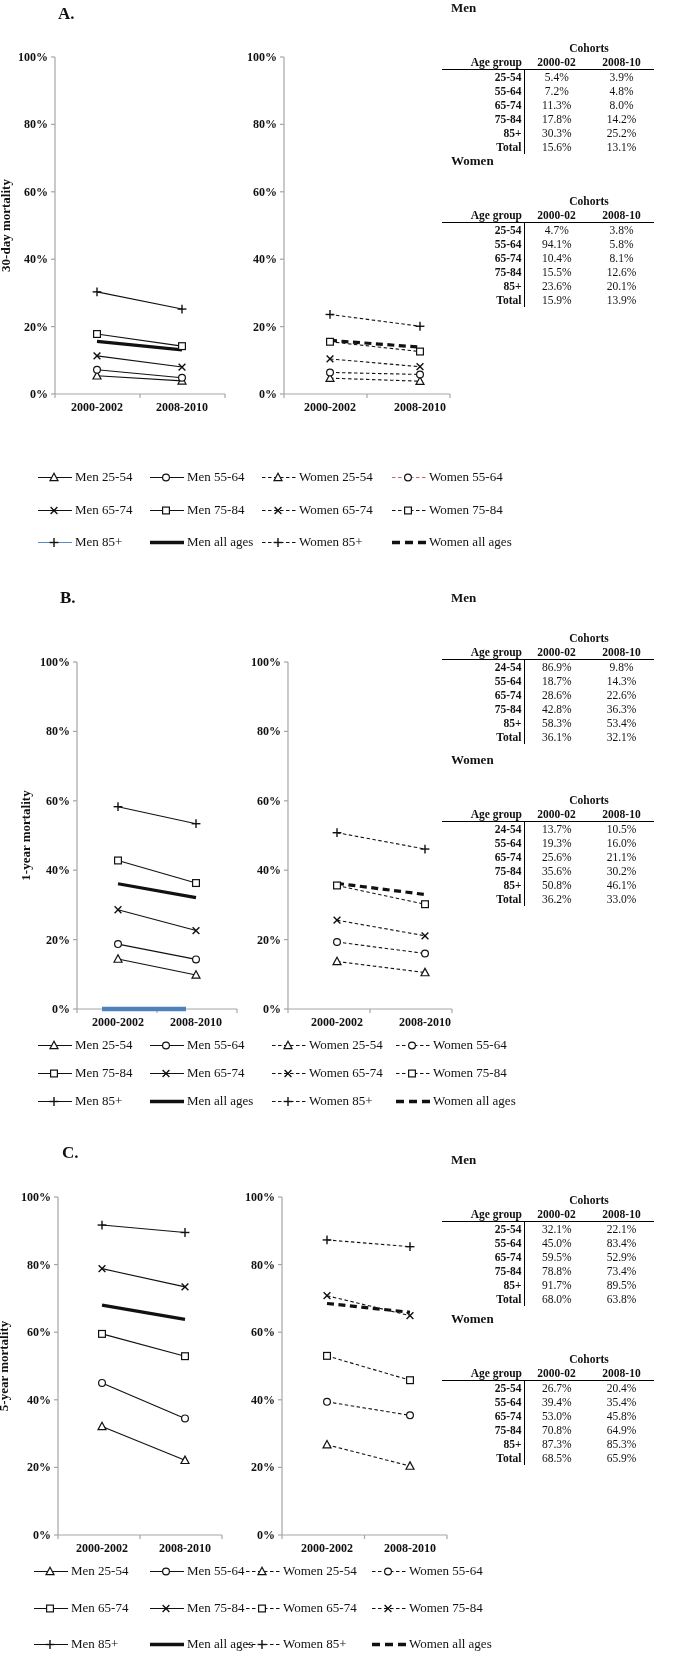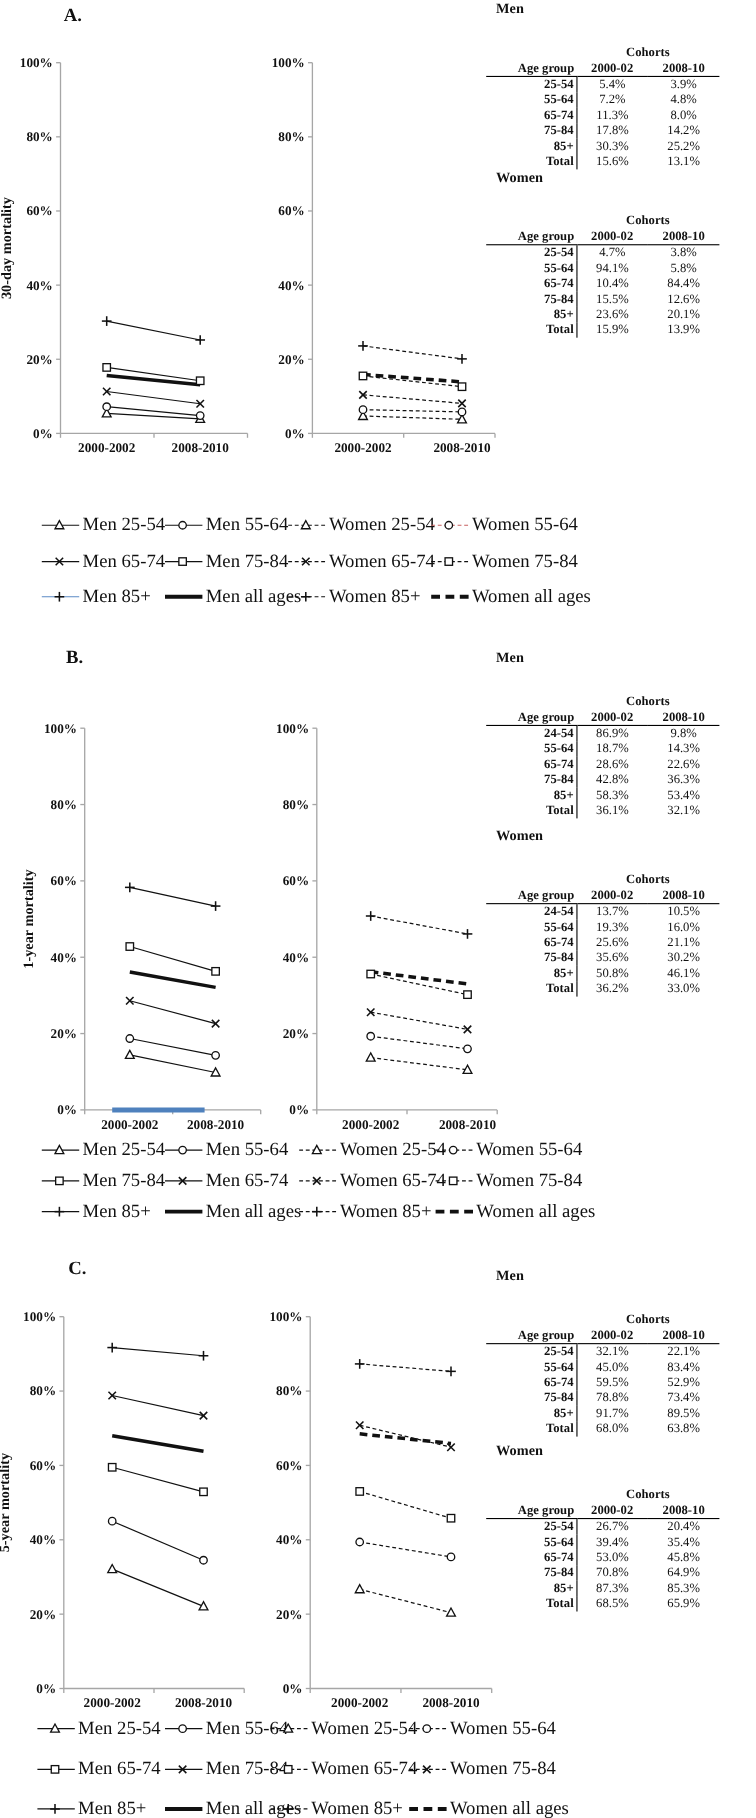--- a/index.html
+++ b/index.html
@@ -19,21 +19,21 @@
   .tbl-title { font-weight:700; font-size:13px; padding-left:9px; line-height:15px; margin-bottom:10px; }
   .mort-table { border-collapse:collapse; font-size:11.5px; width:212px; table-layout:fixed;margin-top:26px; }
   .mort-table th, .mort-table td { padding:0 2px; line-height:1.12; height:14px; font-weight:400; }
   .mort-table .cohorts-cell { text-align:center; font-weight:700; }
   .hdr-row th { border-bottom:1.8px solid #000; font-weight:700; }
   .age-col { text-align:right; font-weight:700; width:78px; }
   .year-col { text-align:center; width:66px; }
   .mort-table tbody .age-col { font-weight:700; }
   .vline { border-left:1.1px solid #000; }
   .leg-item { position:absolute; display:flex; align-items:center; white-space:nowrap;
-              font-size:17px; color:#111; height:14px; }
+              font-size:13px; color:#111; height:14px; }
   .leg-label { margin-left:3px; }
 </style>
 </head>
 <body>
 
 <div id="figure-root">
   <div class="plabel" id="plabel-a">A.</div>
   <div class="plabel" id="plabel-b">B.</div>
   <div class="plabel" id="plabel-c">C.</div>
 <svg class="chart" width="245" height="400" style="left:0px;top:40px;">
@@ -212,21 +212,21 @@
             <td class="year-col">3.8%</td>
           </tr>
           <tr>
             <td class="age-col">55-64</td>
             <td class="year-col vline">94.1%</td>
             <td class="year-col">5.8%</td>
           </tr>
           <tr>
             <td class="age-col">65-74</td>
             <td class="year-col vline">10.4%</td>
-            <td class="year-col">84.4%</td>
+            <td class="year-col">8.1%</td>
           </tr>
           <tr>
             <td class="age-col">75-84</td>
             <td class="year-col vline">15.5%</td>
             <td class="year-col">12.6%</td>
           </tr>
           <tr>
             <td class="age-col">85+</td>
             <td class="year-col vline">23.6%</td>
             <td class="year-col">20.1%</td>

